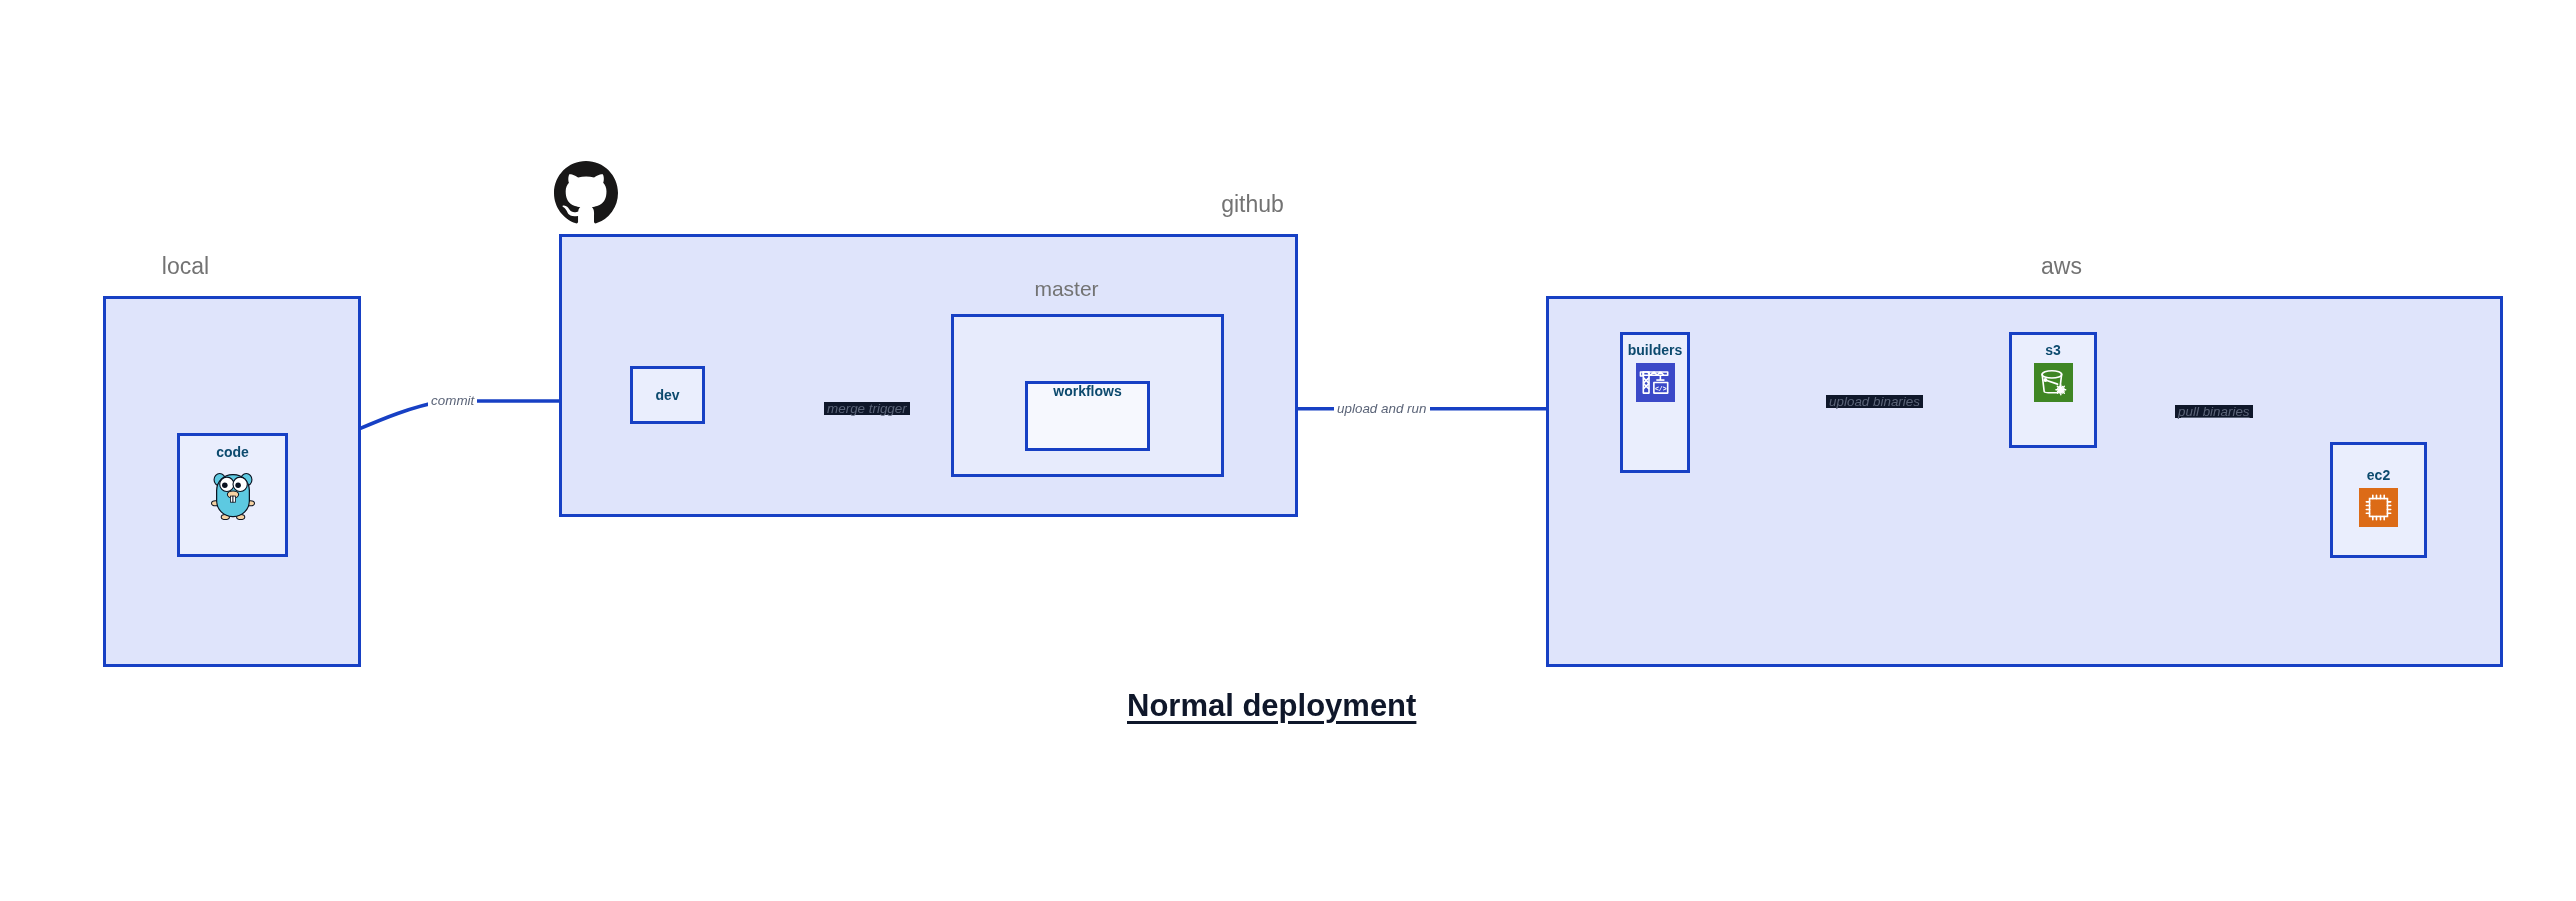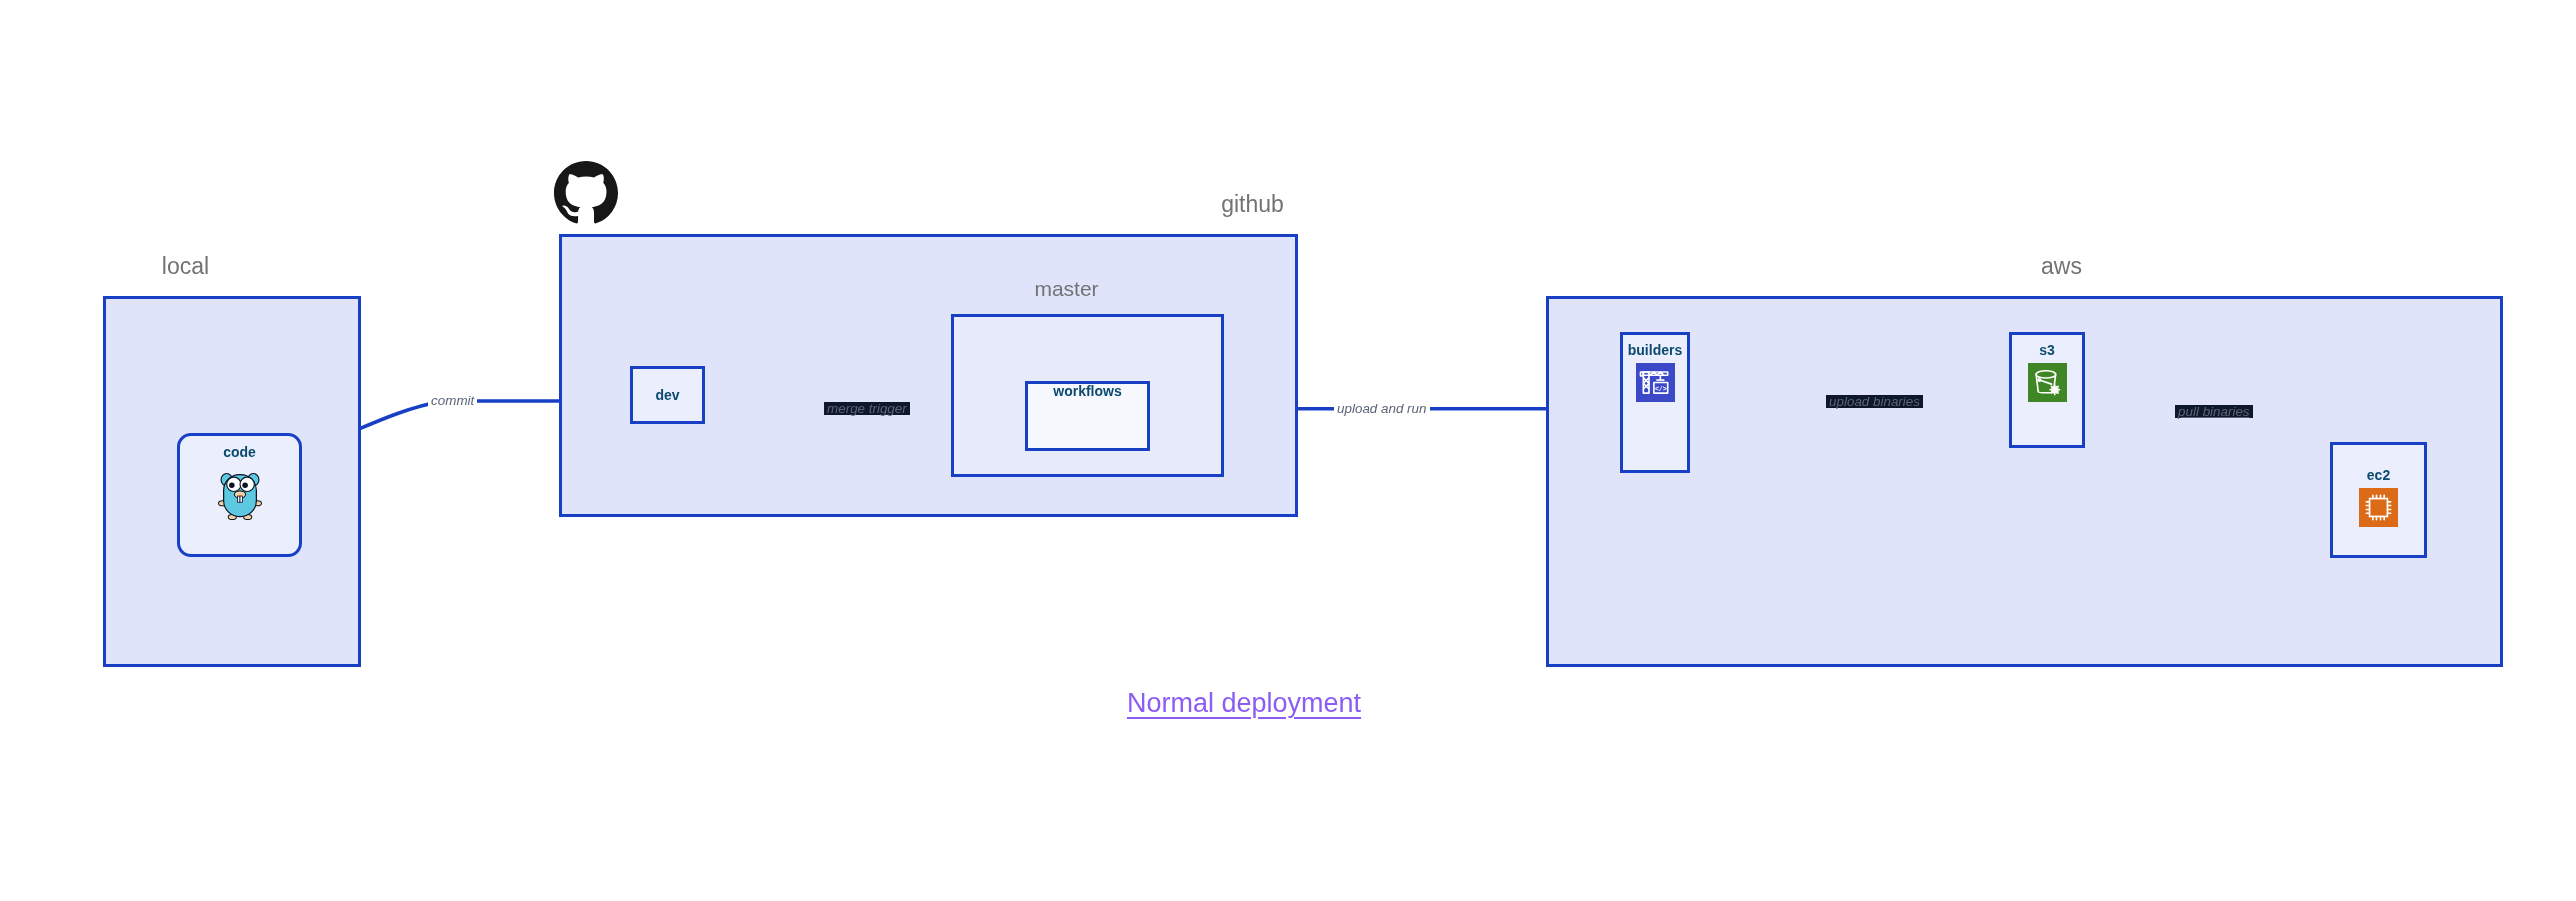--- a/index.html
+++ b/index.html
@@ -79,23 +79,23 @@
     white-space: nowrap;
     background: transparent;
     font-family: "Liberation Sans", sans-serif;
   }
   .edge-label.on-white { background: #FFFFFF; padding: 0 3.1px; }
   .edge-label.on-lav   { background: #0f172a; padding: 0 3.1px; }
 
   
   #diagram-title {
     position: absolute;
-    color: #8b5cf6;
-    font-size: 27px;
-    font-weight: 400;
+    color: #0f172a;
+    font-size: 31px;
+    font-weight: 700;
     line-height: 1;
     white-space: nowrap;
     text-decoration: underline;
     text-underline-offset: 5.2px;
     font-family: "Liberation Sans", sans-serif;
   }
 </style>
 </head>
 <body>
 
@@ -128,21 +128,21 @@
     <g>
       <path d="M 4070 780 C 4190 790, 4250 800, 4300 820" fill="none" stroke="#1740C4" stroke-width="7"></path>
       <path d="M 4320 822 C 4400 860, 4450 900, 4515 923" fill="none" stroke="#1740C4" stroke-width="7" marker-end="url(#arrow)"></path>
     </g>
   </svg>
 
   <div class="group-title" style="left:103px; top:255px; width:165px;">local</div>
 
   <div class="group-box" style="left:103px; top:296px; width:258px; height:371px;"></div>
 
-  <div class="node-box level2" style="left:177px; top:433px; width:125px; height:124px; padding-top:9.3px;border-radius:14px;">
+  <div class="node-box level2" style="left:177px; top:433px; width:111px; height:124px; padding-top:9.3px;">
     <div class="node-title">code</div>
     <span class="icon-wrap" style="margin-top:7.2px;">
       <svg width="44" height="54" viewBox="0 0 86 104" xmlns="http://www.w3.org/2000/svg">
 
         <ellipse cx="17" cy="26" rx="11" ry="12" fill="#5DC9E1" stroke="#0B1220" stroke-width="2.2"></ellipse>
         <ellipse cx="69" cy="26" rx="11" ry="12" fill="#5DC9E1" stroke="#0B1220" stroke-width="2.2"></ellipse>
 
         <ellipse cx="9" cy="72" rx="8" ry="5" fill="#F6D2A2" stroke="#0B1220" stroke-width="2"></ellipse>
         <ellipse cx="77" cy="72" rx="8" ry="5" fill="#F6D2A2" stroke="#0B1220" stroke-width="2"></ellipse>
 
@@ -215,21 +215,21 @@
 
           <rect x="22" y="24" width="17" height="13"></rect>
         </g>
         <g fill="#FFFFFF" font-family="'Liberation Mono', monospace" font-size="8" font-weight="700">
           <text x="30.5" y="34.5" text-anchor="middle">&lt;/&gt;</text>
         </g>
       </svg>
     </span>
   </div>
 
-  <div class="node-box level2" style="left:2009px; top:332px; width:76px; height:116px; padding-top:8.2px;">
+  <div class="node-box level2" style="left:2009px; top:332px; width:88px; height:116px; padding-top:8.2px;">
     <div class="node-title">s3</div>
     <span class="icon-wrap" style="margin-top:6.2px;">
       <svg width="39" height="39" viewBox="0 0 48 48" xmlns="http://www.w3.org/2000/svg">
         <rect width="48" height="48" fill="#3F8624"></rect>
         <g fill="none" stroke="#FFFFFF" stroke-width="2" stroke-linecap="round" stroke-linejoin="round">
           <ellipse cx="22" cy="14" rx="12" ry="4.5"></ellipse>
           <path d="M10 14 L12.5 35 C12.5 37.2 31.5 37.2 31.5 35 L34 14"></path>
           <path d="M14 21 L29 26"></path>
           <circle cx="14" cy="21" r="1.4" fill="#FFFFFF"></circle>
 

